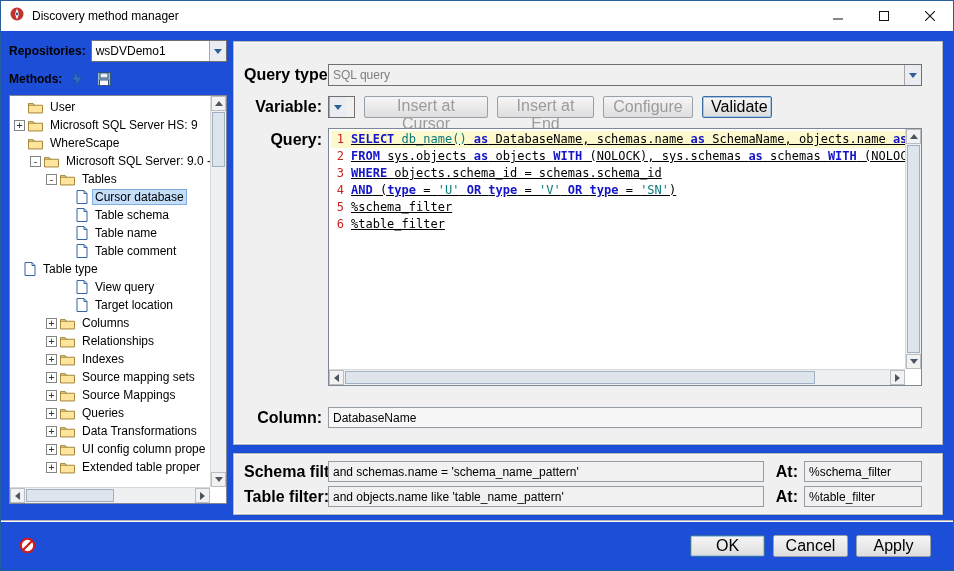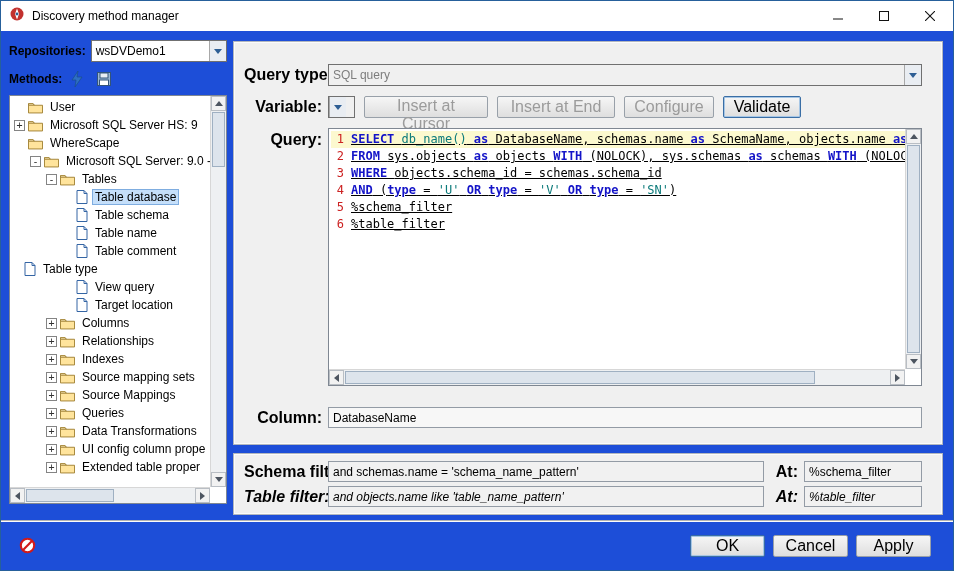--- a/index.html
+++ b/index.html
@@ -94,21 +94,21 @@
   .tk-fn { color:var(--function,#0b7a7a); }
   .tk-st { color:var(--string,#0b7a7a); }
   .tk-pl { color:#000; }
 
   .text-field { height:21px; background:#f7f7f7; border:1px solid #939ba5; flex:1 1 auto;
                 display:flex; align-items:center; padding:0 4px; font-size:12px;
                 white-space:nowrap; overflow:hidden; }
   .gray-field { background:#f1f1f1; }
   .filters-panel { margin-top:8px; padding:7px 20px 7px 10px; flex:0 0 auto; }
   .filters-panel .form-row { margin-bottom:4px; }
-  .filters-panel .form-row:last-child { margin-bottom:0;font-style:italic; }
+  .filters-panel .form-row:last-child { margin-bottom:0; }
   .flabel.left { text-align:left; }
   .at-label { font-weight:bold; font-size:16px; margin:0 6px 0 12px; flex:0 0 auto; }
   .at-field { flex:0 0 118px; }
 
   
   .footer { flex:0 0 50px; border-top:1px solid #b3b3b3; box-shadow:inset 0 1px 0 #fbfbfb;
             display:flex; align-items:center; padding:0 22px 0 18px; }
   .error-icon { width:17px; height:17px; display:flex; }
   .footer-btns { margin-left:auto; display:flex; gap:8px; }
   .footer-btns .btn { width:75px; }
@@ -218,21 +218,21 @@
                 <path d="M0.5 2.5 h5 l1.2 1.6 h-6.2 Z" fill="#fff0c4" stroke="#a08032"></path>
               </svg>
               <span class="tree-label">Tables</span>
             </div>
             <div class="tree-row" style="padding-left: 52px;">
               <span class="expander none"></span>
               <svg class="node-icon page" viewBox="0 0 12 14">
                 <path d="M1 0.5 h7 l3 3 v10 h-10 Z" fill="#ffffff" stroke="#3465a4"></path>
                 <path d="M8 0.5 v3 h3" fill="none" stroke="#3465a4"></path>
               </svg>
-              <span class="tree-label sel">Table database</span>
+              <span class="tree-label sel">Cursor database</span>
             </div>
             <div class="tree-row" style="padding-left: 52px;">
               <span class="expander none"></span>
               <svg class="node-icon page" viewBox="0 0 12 14">
                 <path d="M1 0.5 h7 l3 3 v10 h-10 Z" fill="#ffffff" stroke="#3465a4"></path>
                 <path d="M8 0.5 v3 h3" fill="none" stroke="#3465a4"></path>
               </svg>
               <span class="tree-label">Table schema</span>
             </div>
             <div class="tree-row" style="padding-left: 52px;">
@@ -390,23 +390,23 @@
           <span class="flabel">Variable:</span>
           <div class="combo mini-combo">
             <span class="combo-btn">
               <svg width="8" height="5" viewBox="0 0 8 5">
                   <path d="M0 0 h8 L4 5 Z" fill="#2d5e94"></path>
                 </svg>
             </span>
           </div>
           <div class="btn-row" id="var-buttons">
               <button class="btn disabled" style="width: 124px;">Insert at Cursor</button>
-              <button class="btn disabled" style="width: 118px;">Insert at End</button>
+              <button class="btn disabled" style="width: 97px;">Insert at End</button>
               <button class="btn disabled" style="width: 90px;">Configure</button>
-              <button class="btn validate" style="width: 78px;">Validate</button>
+              <button class="btn validate" style="width: 70px;">Validate</button>
             </div>
         </div>
 
         <div class="form-row editor-row">
           <span class="flabel">Query:</span>
           <div class="editor-box">
             <div class="editor-lines" id="editor-lines">
                 <div class="code-line hl"><span class="ln">1</span><span class="tk-kw">SELECT </span><span class="tk-fn">db_name()</span><span class="tk-pl"> </span><span class="tk-kw">as</span><span class="tk-pl"> DatabaseName, schemas.name </span><span class="tk-kw">as</span><span class="tk-pl"> SchemaName, objects.name </span><span class="tk-kw">as</span></div>
                 <div class="code-line"><span class="ln">2</span><span class="tk-kw">FROM </span><span class="tk-pl">sys.objects </span><span class="tk-kw">as</span><span class="tk-pl"> objects </span><span class="tk-kw">WITH</span><span class="tk-pl"> (NOLOCK), sys.schemas </span><span class="tk-kw">as</span><span class="tk-pl"> schemas </span><span class="tk-kw">WITH</span><span class="tk-pl"> (NOLOCK)</span></div>
                 <div class="code-line"><span class="ln">3</span><span class="tk-kw">WHERE </span><span class="tk-pl">objects.schema_id = schemas.schema_id</span></div>

